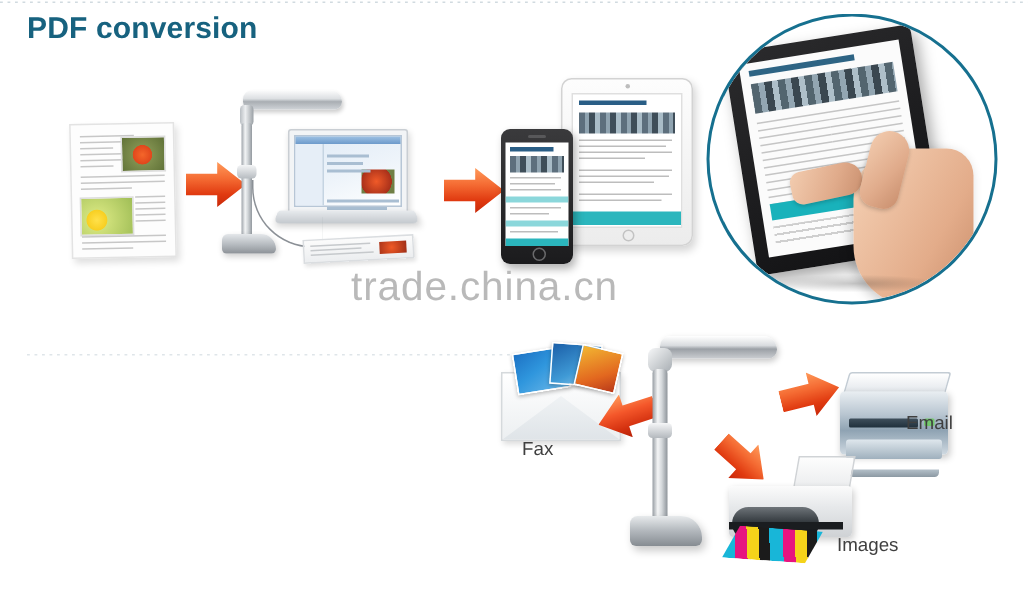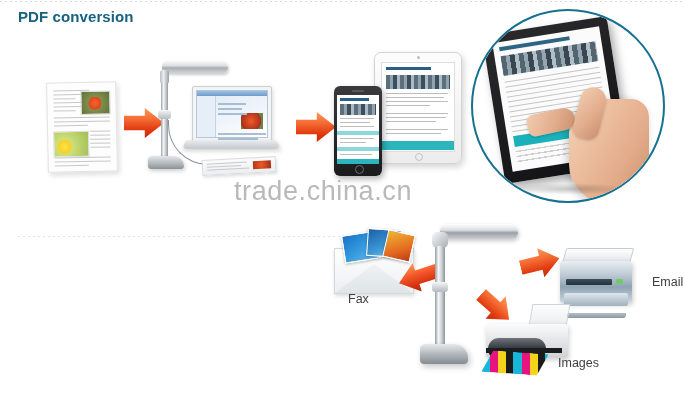--- a/index.html
+++ b/index.html
@@ -30,21 +30,21 @@
     white-space:nowrap;
   }
   .section-body{
     position:absolute;
     color:#3f3f3f;
     font-size:11.5px;
     line-height:16px;
   }
 
   
-  #heading-pdf{left:18px;top:8px;font-size:15px;}
+  #heading-pdf{left:18px;top:8px;font-size:20px;}
   #body-pdf{left:18px;top:29px;width:275px;}
 
   
   #doc-paper{
     position:absolute;left:47px;top:82px;width:68px;height:88px;
     background:#fdfdfd;
     border:1px solid #e3e3e3;
     box-shadow:2px 3px 5px rgba(0,0,0,.13);
     transform:rotate(-1.2deg);
     overflow:hidden;
@@ -241,21 +241,21 @@
   }
 
   
   #heading-office{left:18px;top:247px;font-size:15px;}
   #body-office{left:18px;top:269px;width:290px;}
 
   .device-label{
     position:absolute;color:#3f3f3f;font-size:12.5px;white-space:nowrap;
   }
   #label-fax{left:348px;top:292px;}
-  #label-email{left:652px;top:275px;}
+  #label-email{left:604px;top:275px;}
   #label-print{left:558px;top:356px;}
 
   
   #envelope{
     position:absolute;left:334px;top:248px;width:78px;height:44px;
     background:linear-gradient(180deg,#ffffff,#eceff1);
     border:1px solid #d5d9dc;
     box-shadow:1px 2px 4px rgba(0,0,0,.15);
   }
   #envelope-flap{

